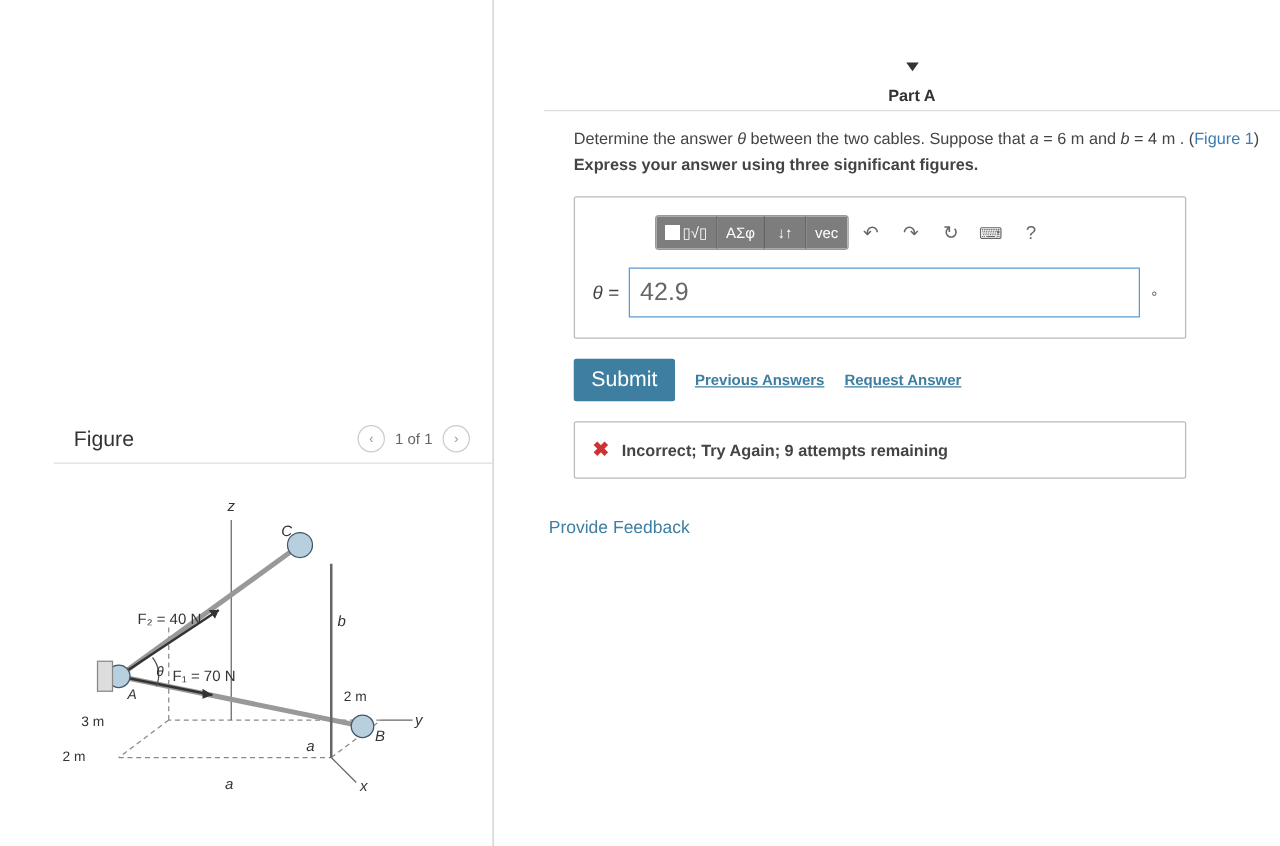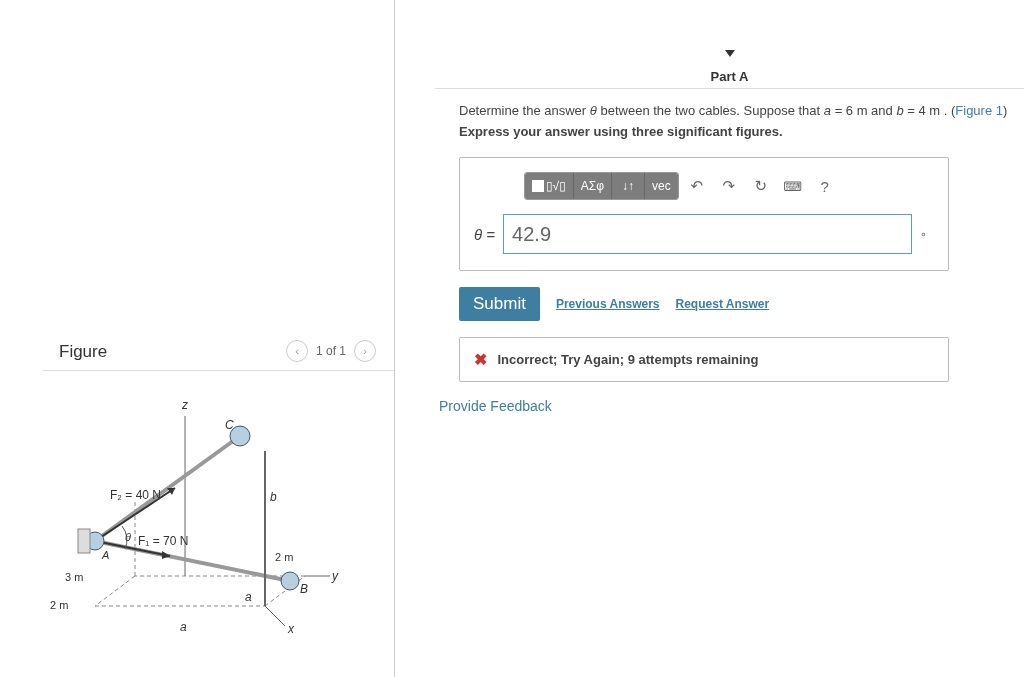--- a/index.html
+++ b/index.html
@@ -192,21 +192,21 @@
     font-weight: bold;
     font-size: 16px;
   }
   .feedback-text {
     font-weight: bold;
     font-size: 13px;
   }
   .provide-fb {
     color: #3e7ea1;
     font-size: 14px;
-    margin-top: 16px;
+    margin-top: 30px;
     margin-left: -20px;
   }
   .sq-icon {
     width: 10px; height: 10px; background: #fff; border: 1px solid #fff; margin-right: 2px;
   }
 </style>
 </head>
 <body>
 
 <div class="page">

